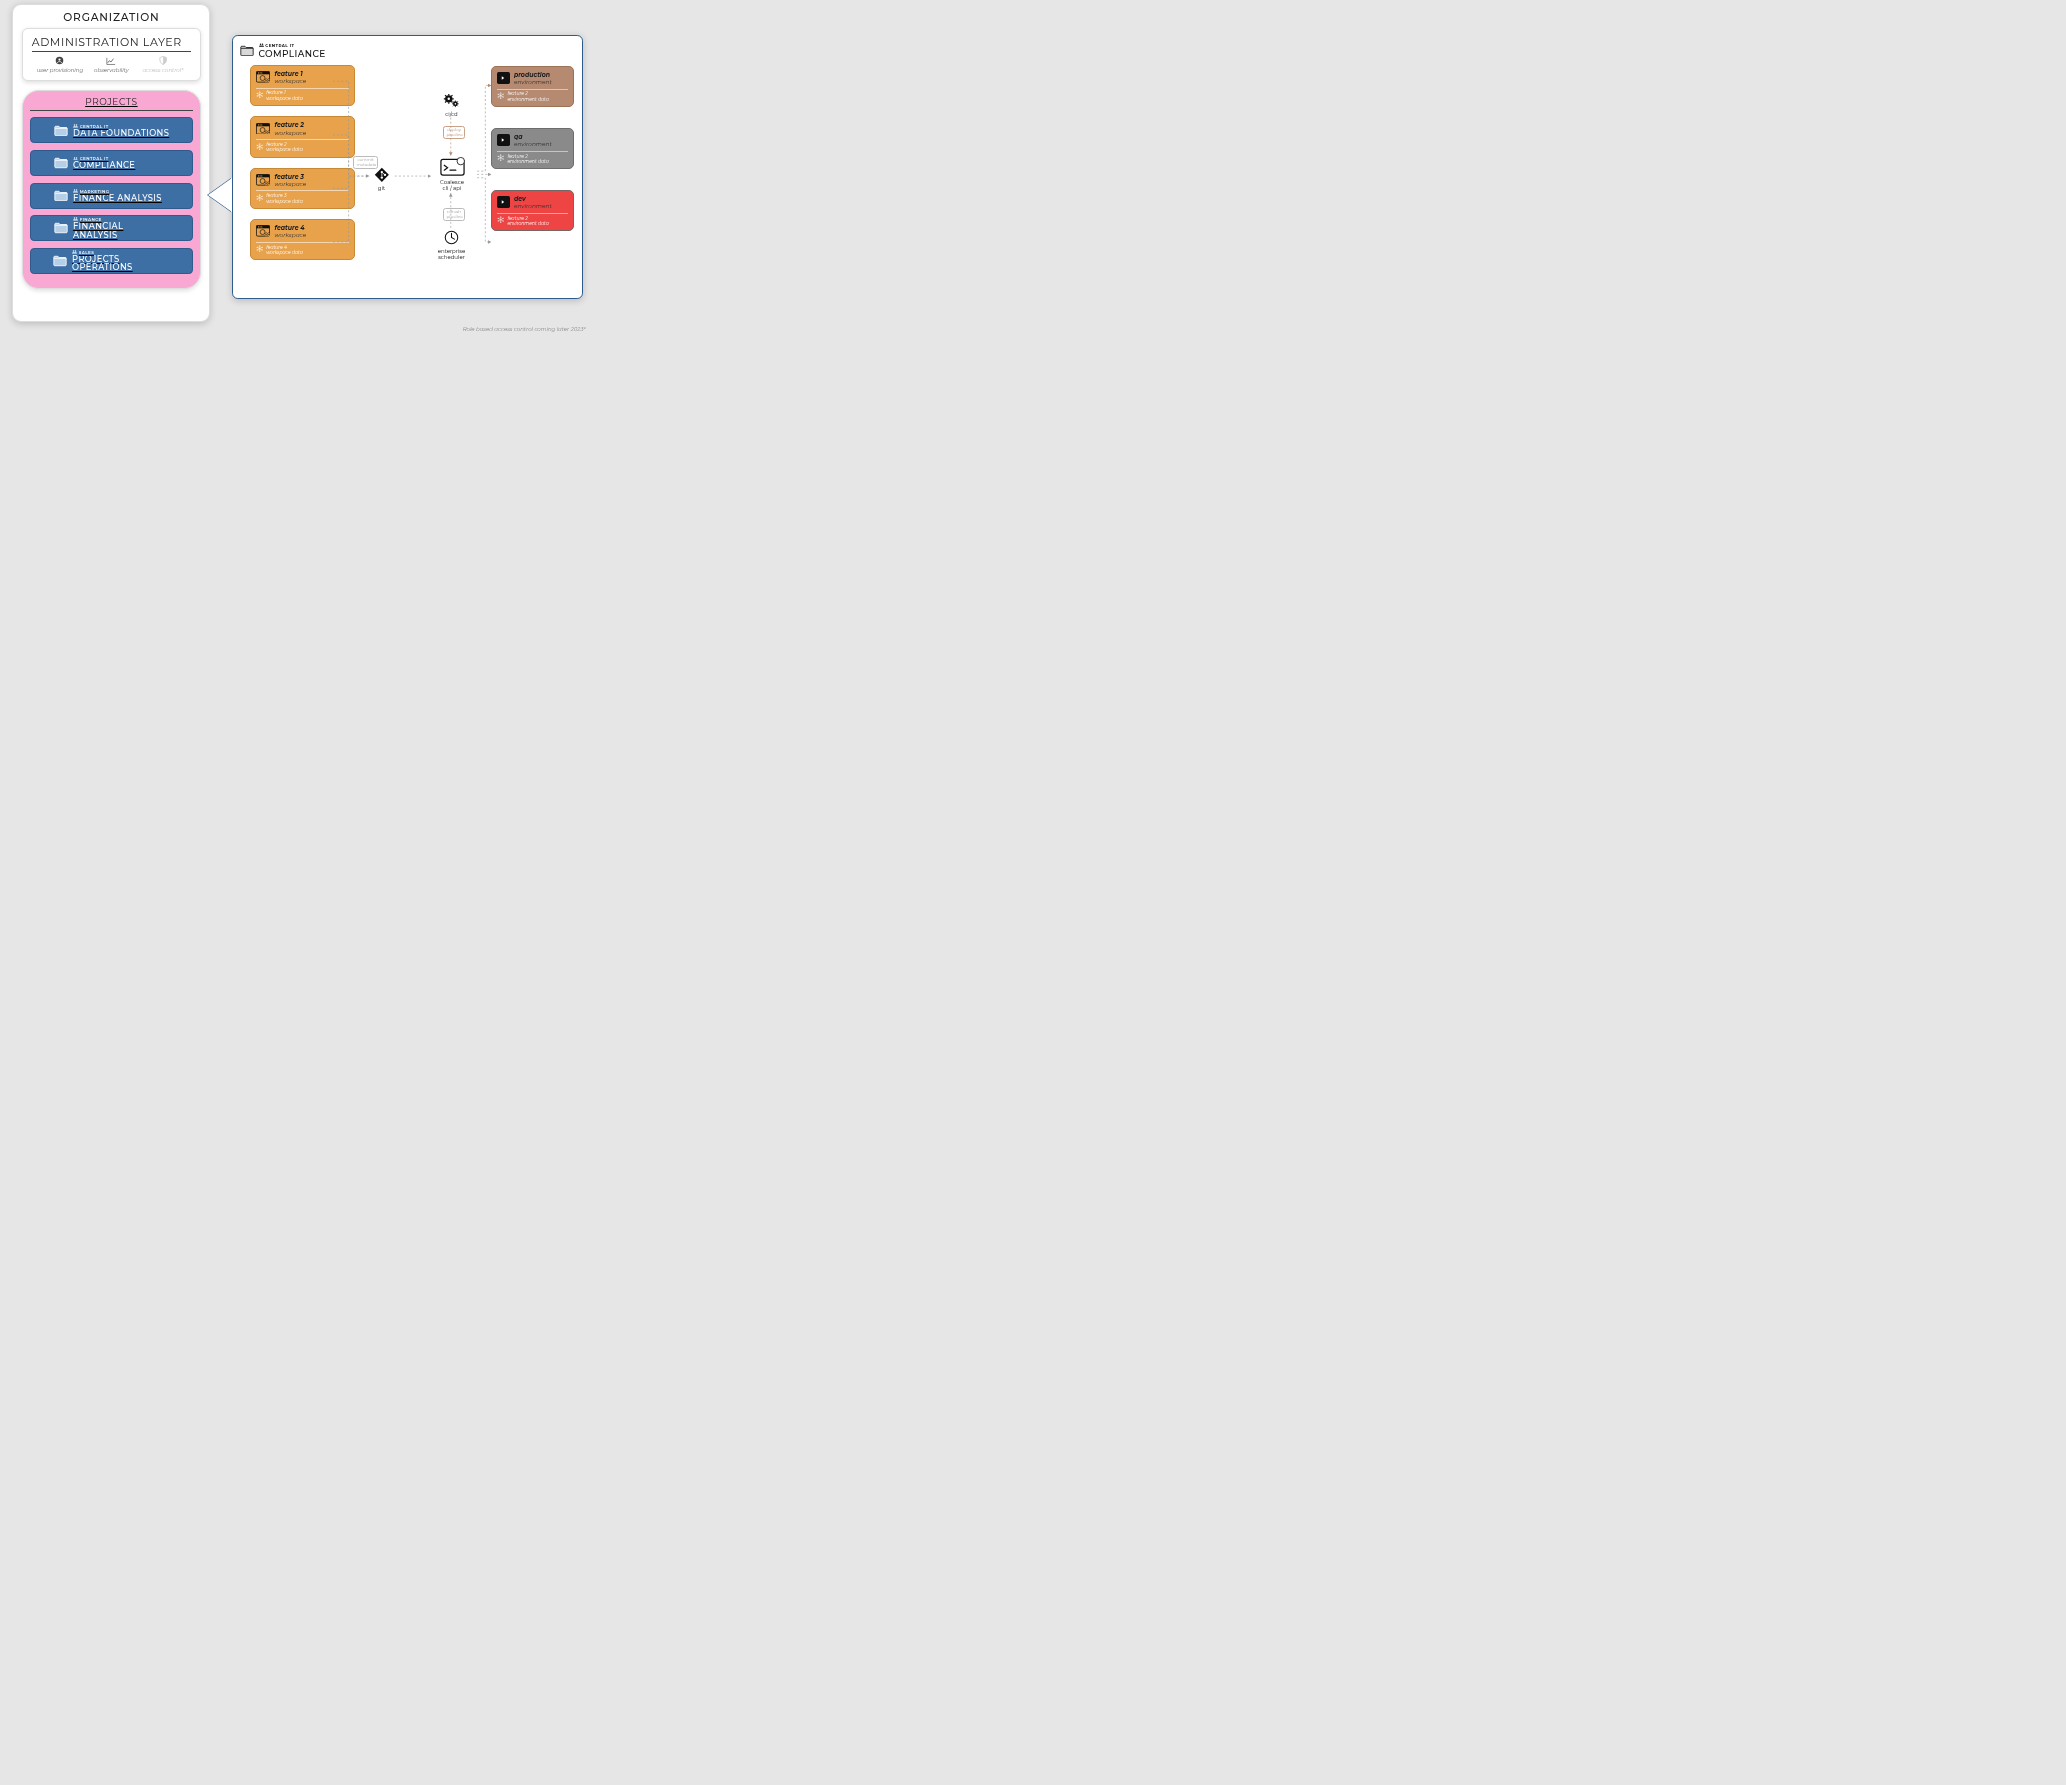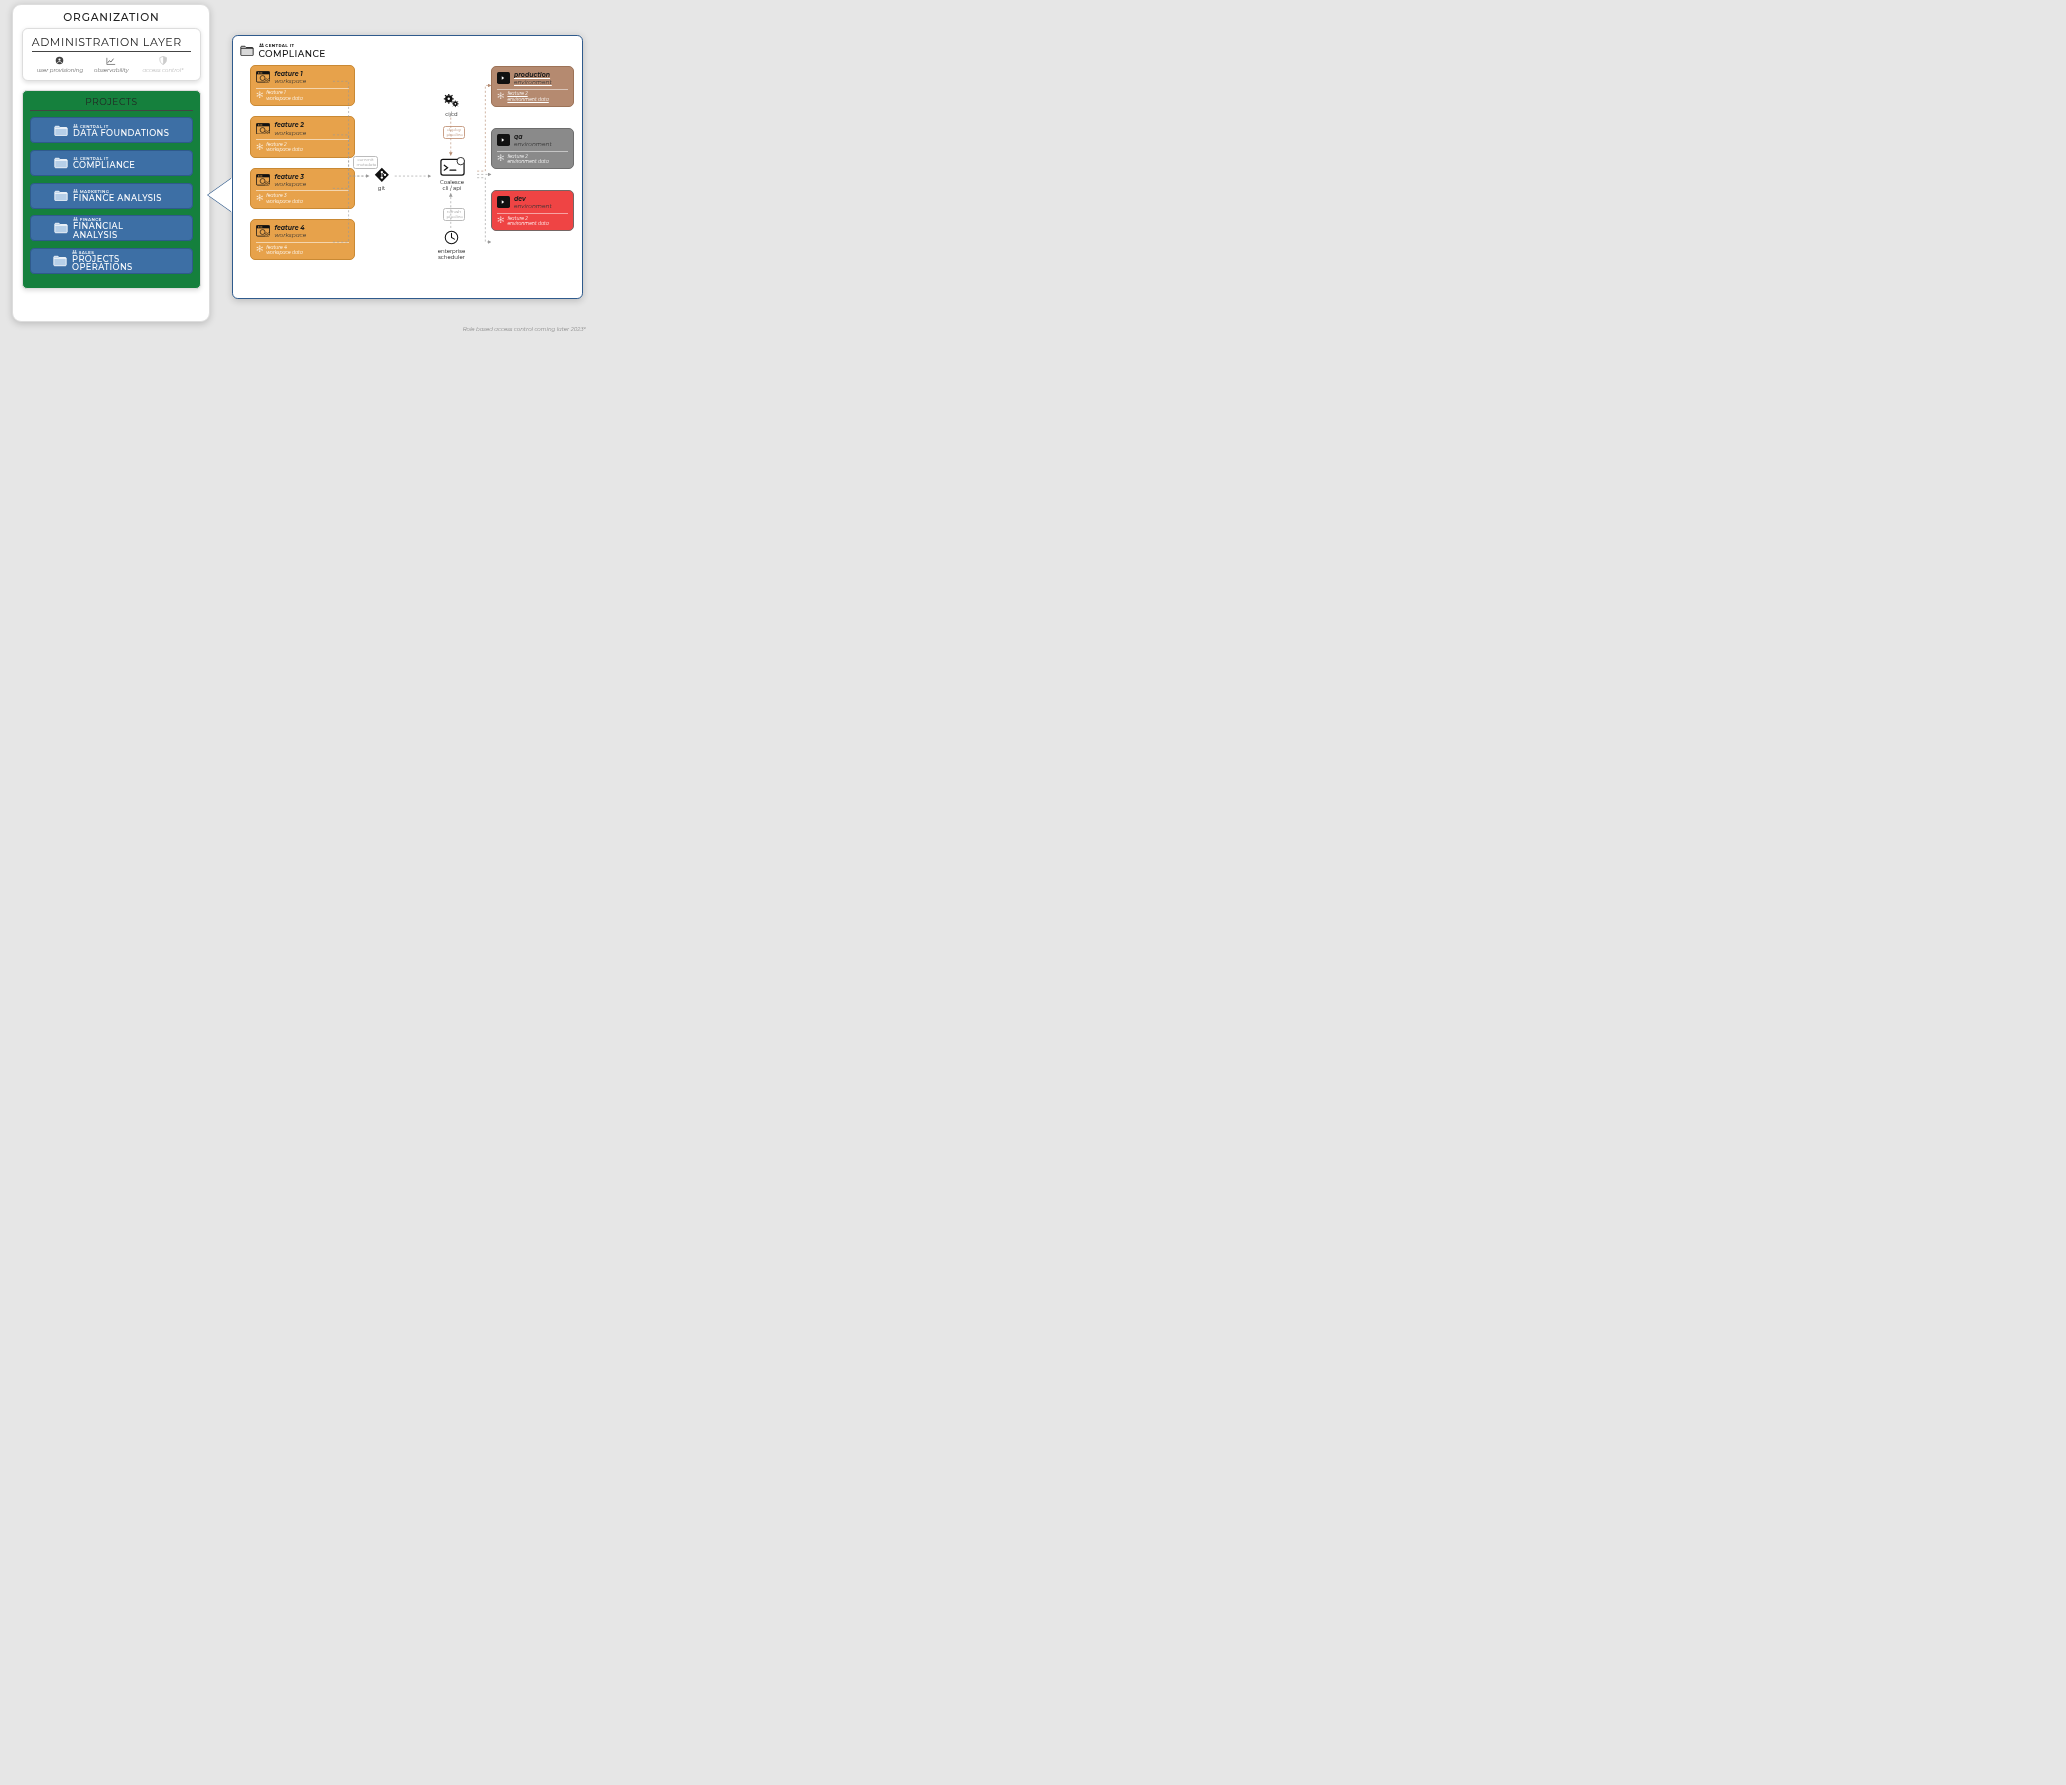--- a/index.html
+++ b/index.html
@@ -59,25 +59,26 @@
     flex-direction: column;
     align-items: center;
     font-style: italic;
     font-size: 5.4px;
     color: #666;
     flex: 1;
   }
   .admin-item.muted { color: #bbb; }
   .admin-item .ico { height: 9px; margin-bottom: 1.7px; display:flex; align-items:center; justify-content:center; }
   .projects-card {
-    background: #15803d;
+    background: #f9a8d4;
     border: 0.4px solid #ddd;
-    border-radius: 5px;
+    border-radius: 17px;
     box-shadow: 0 1.2px 4.1px rgba(0,0,0,0.12);
     padding: 5.8px 7.4px 7.4px 7.4px;
+    text-decoration: underline;
   }
   .projects-title {
     text-align: center;
     font-size: 9px;
     letter-spacing: 0.6px;
     font-weight: 400;
     color: #222;
     padding-bottom: 2.5px;
     border-bottom: 0.4px solid #444;
     margin-bottom: 6.6px;
@@ -162,21 +163,21 @@
     right: 8.3px; top: 30px;
     display:flex; flex-direction:column; gap:20.7px;
   }
   .env-card {
     width: 83px;
     border-radius: 5px;
     border-width:0.8px; border-style:solid;
     padding: 4.1px 5px;
     color:#fff;
   }
-  .env-card.prod { background:#b58a70; border-color:#9c7257;text-decoration:underline; }
+  .env-card.prod { background:#b58a70; border-color:#9c7257; }
   .env-card.qa   { background:#8a8a8a; border-color:#6d6d6d; }
   .env-card.dev  { background:#ef4444; border-color:#756664; }
   .env-top { display:flex; align-items:center; gap:4.1px; }
   .env-run { width:13.2px; height:11.6px; background:#111; border-radius:1.7px; display:flex; align-items:center; justify-content:center; }
   .env-title-line1 { font-style:italic; font-weight:700; font-size:6.2px; color:#1d1d1d;}
   .env-title-line2 { font-style:italic; font-weight:400; font-size:5.8px; color:#333; margin-top:-0.8px;}
   .env-divider { height:0.4px; background: rgba(255,255,255,0.5); margin:3.3px 0 2.5px 0; }
   .env-data { display:flex; align-items:center; gap:3.3px; }
   .env-data-text { font-style:italic; font-size:4.5px; line-height:1.2; color:#fff;}
 

